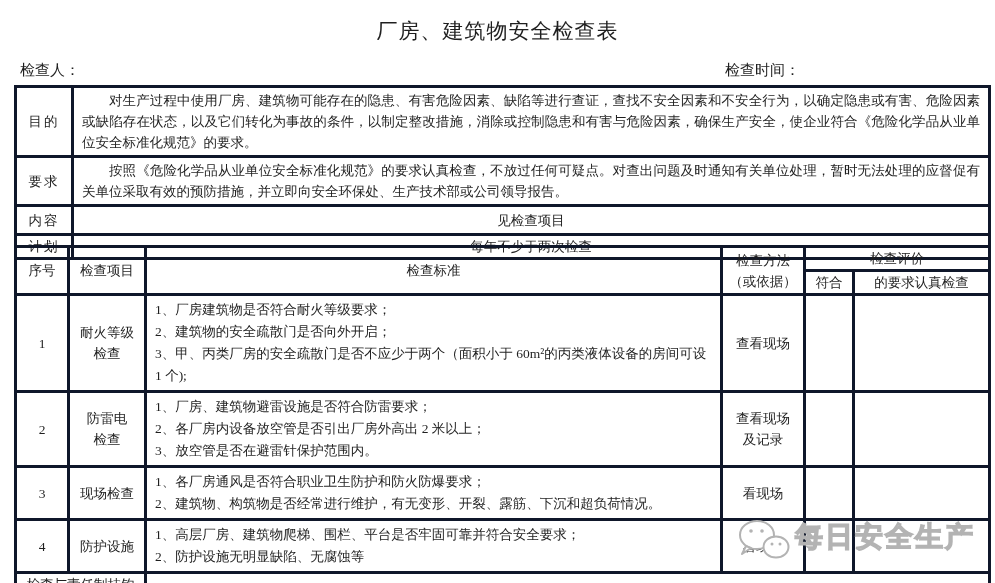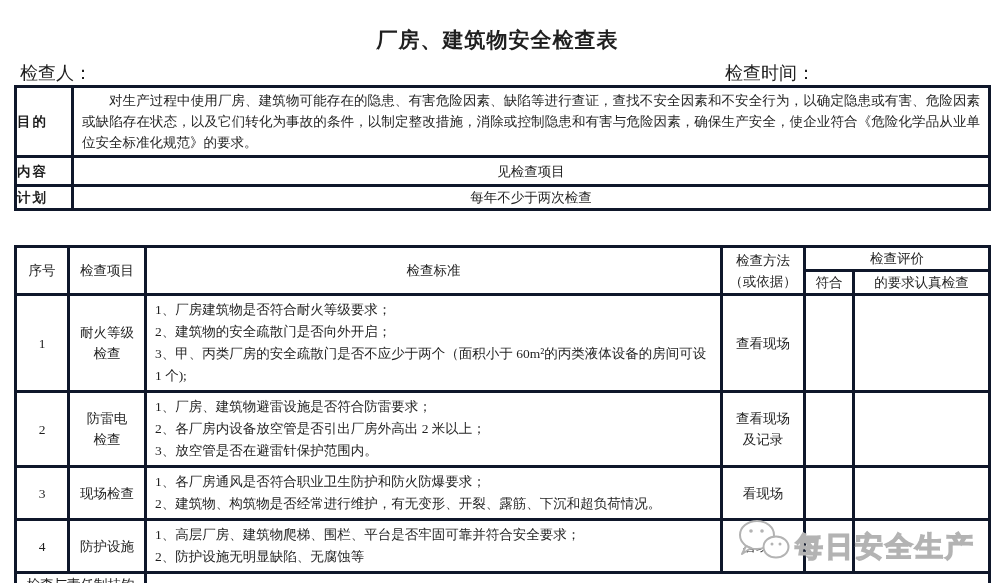--- a/index.html
+++ b/index.html
@@ -8,64 +8,64 @@
     position: relative;
     width: 995px;
     height: 583px;
     background: #ffffff;
     font-family: "Liberation Serif", "DejaVu Serif", serif;
     color: #1f1f1f;
     overflow: hidden;
   }
   .doc-title {
     position: absolute;
-    top: 26px;
+    top: 17px;
     left: 0;
     width: 100%;
     text-align: center;
     font-size: 21px;
-    font-weight: bold;
+    font-weight: normal;
     letter-spacing: 1px;
   }
   .meta-row {
     position: absolute;
     top: 61px;
     left: 0;
     width: 100%;
     height: 20px;
-    font-size: 18px;
+    font-size: 15px;
   }
   .meta-inspector { position: absolute; left: 20px; }
   .meta-unit      { position: absolute; left: 238px; }
   .meta-time      { position: absolute; left: 725px; }
 
   table { border-collapse: collapse; table-layout: fixed; }
   td {
     border: 3px solid #0f172a;
     font-size: 13.5px;
     line-height: 21px;
     vertical-align: middle;
     overflow: hidden;
   }
   .info-table { position: absolute; left: 14px; top: 85px; width: 974px; }
   .main-table { position: absolute; left: 14px; top: 245px; width: 974px; }
 
-  .label-cell { text-align: left; letter-spacing: 2px; font-weight: bold; }
+  .label-cell { text-align: center; letter-spacing: 2px; }
   .para { text-align: justify; text-indent: 2em; padding: 2px 8px; }
   .center { text-align: center; }
   .pre { white-space: pre-line; }
   .standard-cell { padding: 3px 6px 3px 8px; white-space: pre-line; line-height: 22px; }
   .hdr { text-align: center; }
 
   .watermark {
     position: absolute;
     right: 20px;
     bottom: 17px;
     display: flex;
-    align-items: flex-end;
+    align-items: flex-start;
     gap: 4px;
     pointer-events: none;
   }
   .watermark-text {
     font-size: 28px;
     font-weight: bold;
     color: #ffffff;
     -webkit-text-stroke: 1.3px #b3b3b3;
     letter-spacing: 2px;
     font-family: "Liberation Sans", "DejaVu Sans", sans-serif;
@@ -85,20 +85,24 @@
 
   <table class="info-table">
     <colgroup>
         <col style="width:57px">
         <col style="width:917px">
       </colgroup>
     <tbody>
         <tr style="height:66px">
       <td class="label-cell">目的</td>
       <td class="para">对生产过程中使用厂房、建筑物可能存在的隐患、有害危险因素、缺陷等进行查证，查找不安全因素和不安全行为，以确定隐患或有害、危险因素或缺陷存在状态，以及它们转化为事故的条件，以制定整改措施，消除或控制隐患和有害与危险因素，确保生产安全，使企业符合《危险化学品从业单位安全标准化规范》的要求。</td>
+    </tr>
+    <tr style="height:45px">
+      <td class="label-cell">要求</td>
+      <td class="para">按照《危险化学品从业单位安全标准化规范》的要求认真检查，不放过任何可疑点。对查出问题及时通知有关单位处理，暂时无法处理的应督促有关单位采取有效的预防措施，并立即向安全环保处、生产技术部或公司领导报告。</td>
     </tr>
     <tr style="height:29px">
       <td class="label-cell">内容</td>
       <td class="center">见检查项目</td>
     </tr>
     <tr style="height:23px">
       <td class="label-cell">计划</td>
       <td class="center">每年不少于两次检查</td>
     </tr>
   </tbody>

